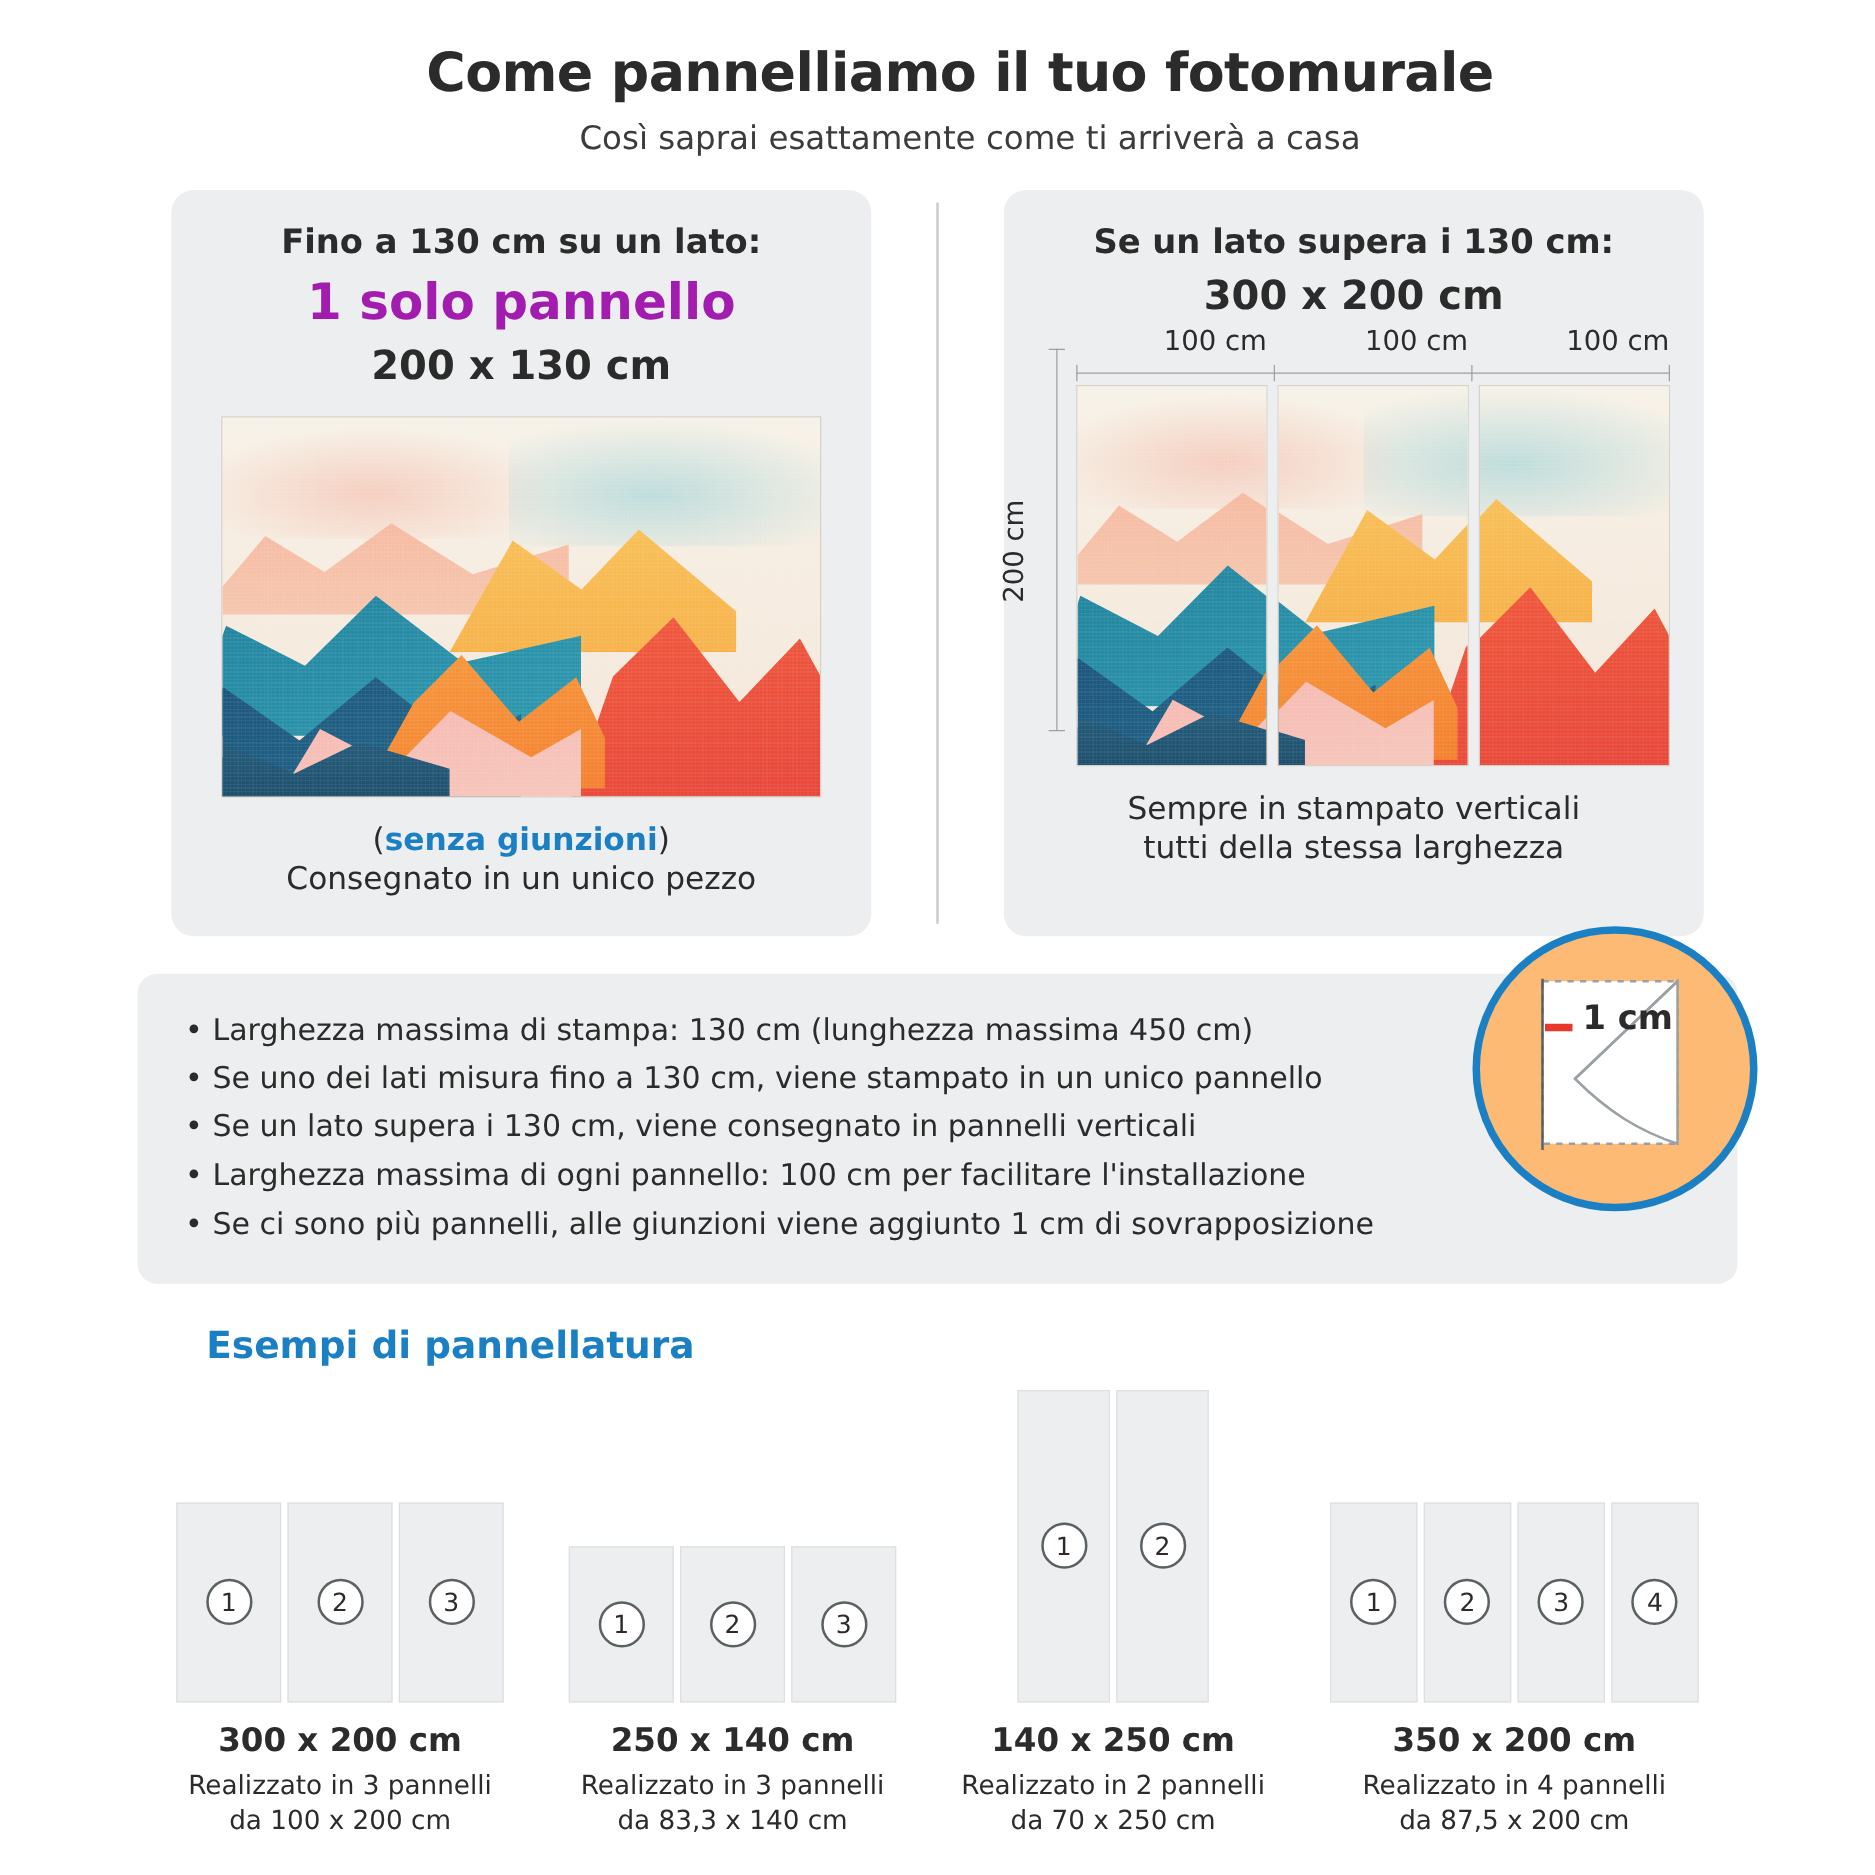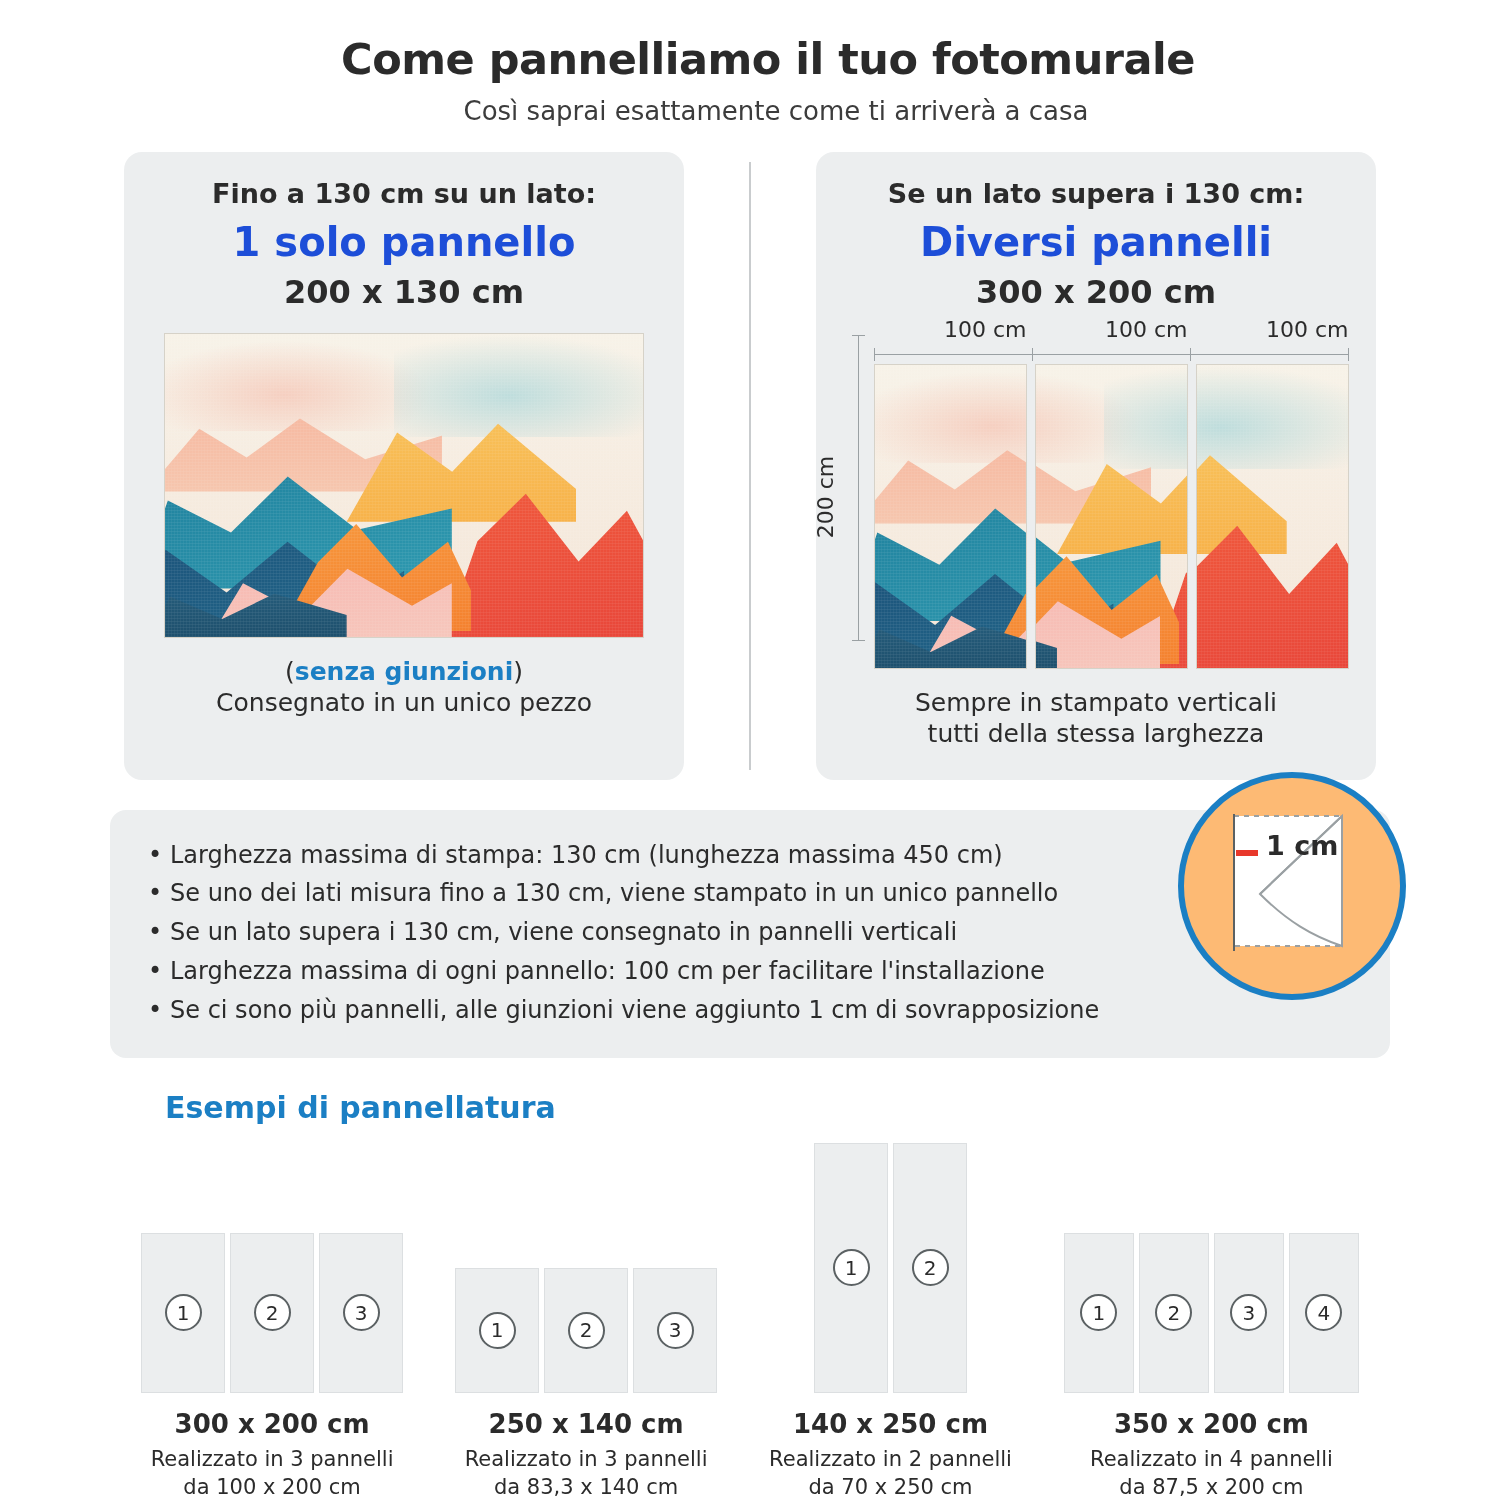--- a/index.html
+++ b/index.html
@@ -17,35 +17,35 @@
   .title {
     font-size: 43px; font-weight: bold; letter-spacing: -0.5px; color: #2b2b2b;
   }
   .subtitle {
     font-size: 26px; color: #3c3c3c; margin-top: 12px; font-weight: normal; margin-left: 16px;
   }
 
   
   .cards {
     display: flex; justify-content: center; align-items: stretch;
-    margin-top: 26px; gap: 13px;
+    margin-top: 26px; gap: 0;
   }
   .card {
     width: 560px; background: #eceeef; border-radius: 18px;
     padding: 26px 24px 30px 24px; text-align: center;
   }
   .card.left { margin-left: 0; }
   .divider {
     width: 2px; background: #c9ccce; margin: 10px 52px; align-self: stretch;
   }
   .card-kicker {
     font-size: 27px; font-weight: bold; color: #2b2b2b;
   }
   .card-head {
-    font-size: 40px; font-weight: bold; color: #1d4ed8; margin-top: 10px;
+    font-size: 40px; font-weight: bold; color: #a21caf; margin-top: 10px;
   }
   .card-size {
     font-size: 32px; font-weight: bold; color: #2b2b2b; margin-top: 8px;
   }
   .card-foot {
     font-size: 25px; color: #2b2b2b; margin-top: 18px; line-height: 1.25;
   }
   .card-foot .hl { color: #1b7fc4; font-weight: bold; }
 
   
@@ -192,21 +192,20 @@
           <span>(</span><span class="hl">senza giunzioni</span><span>)</span>
         </div>
         <div>Consegnato in un unico pezzo</div>
       </div>
     </div>
 
     <div class="divider"></div>
 
     <div class="card right">
       <div class="card-kicker">Se un lato supera i 130 cm:</div>
-      <div class="card-head">Diversi pannelli</div>
       <div class="card-size">300 x 200 cm</div>
 
       <div class="split-wrap">
         <div class="split-inner" style="margin-left:30px;">
           <div class="panel-labels">
             <div class="panel-label">100 cm</div>
             <div class="panel-label">100 cm</div>
             <div class="panel-label">100 cm</div>
           </div>
           <div class="panel-ticks">

